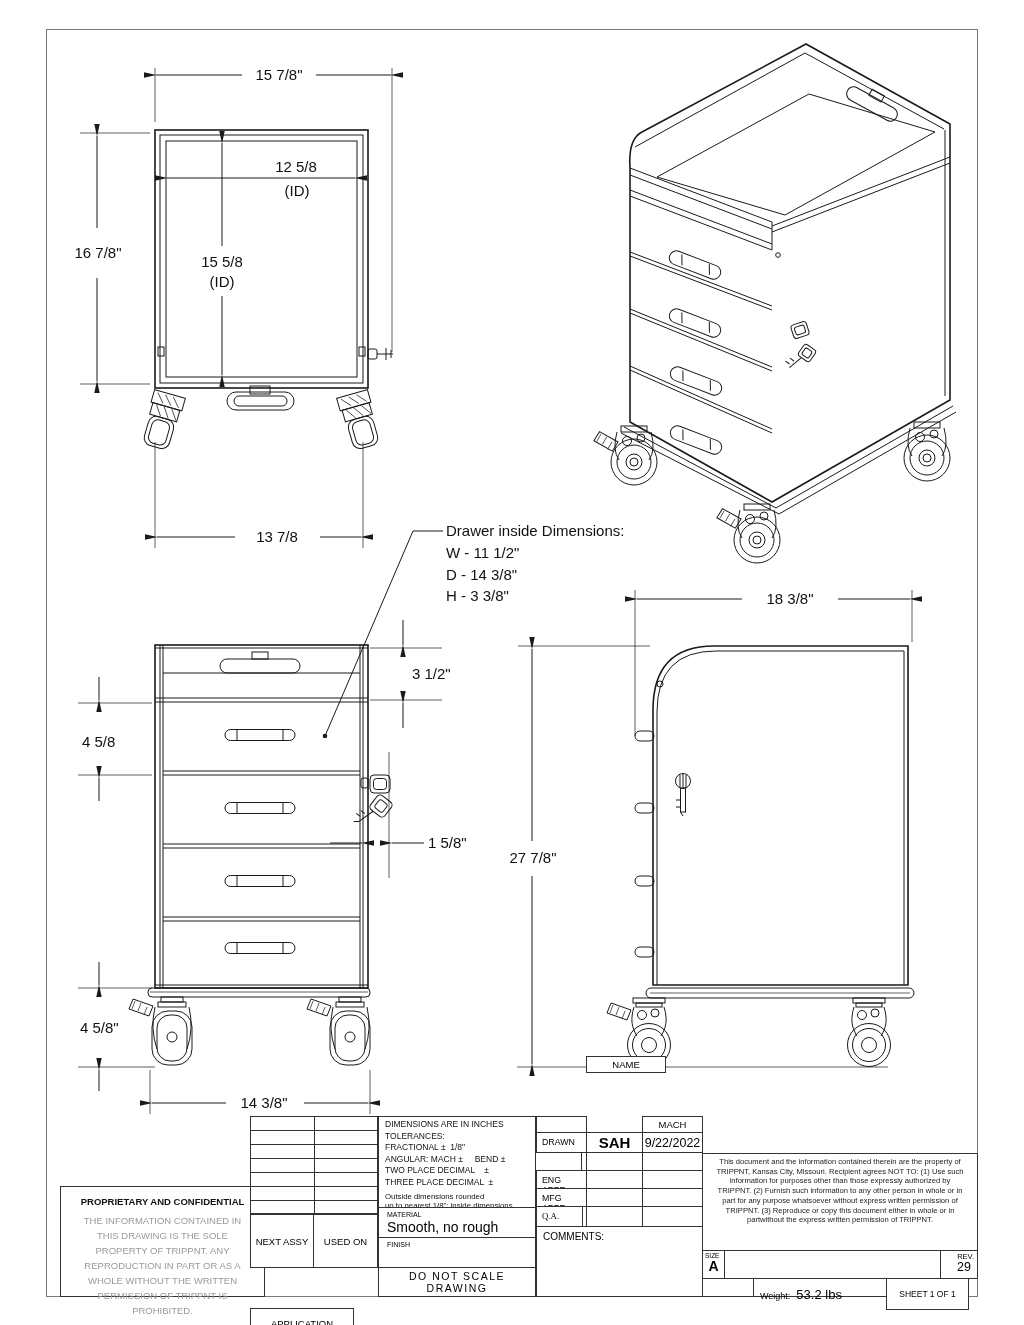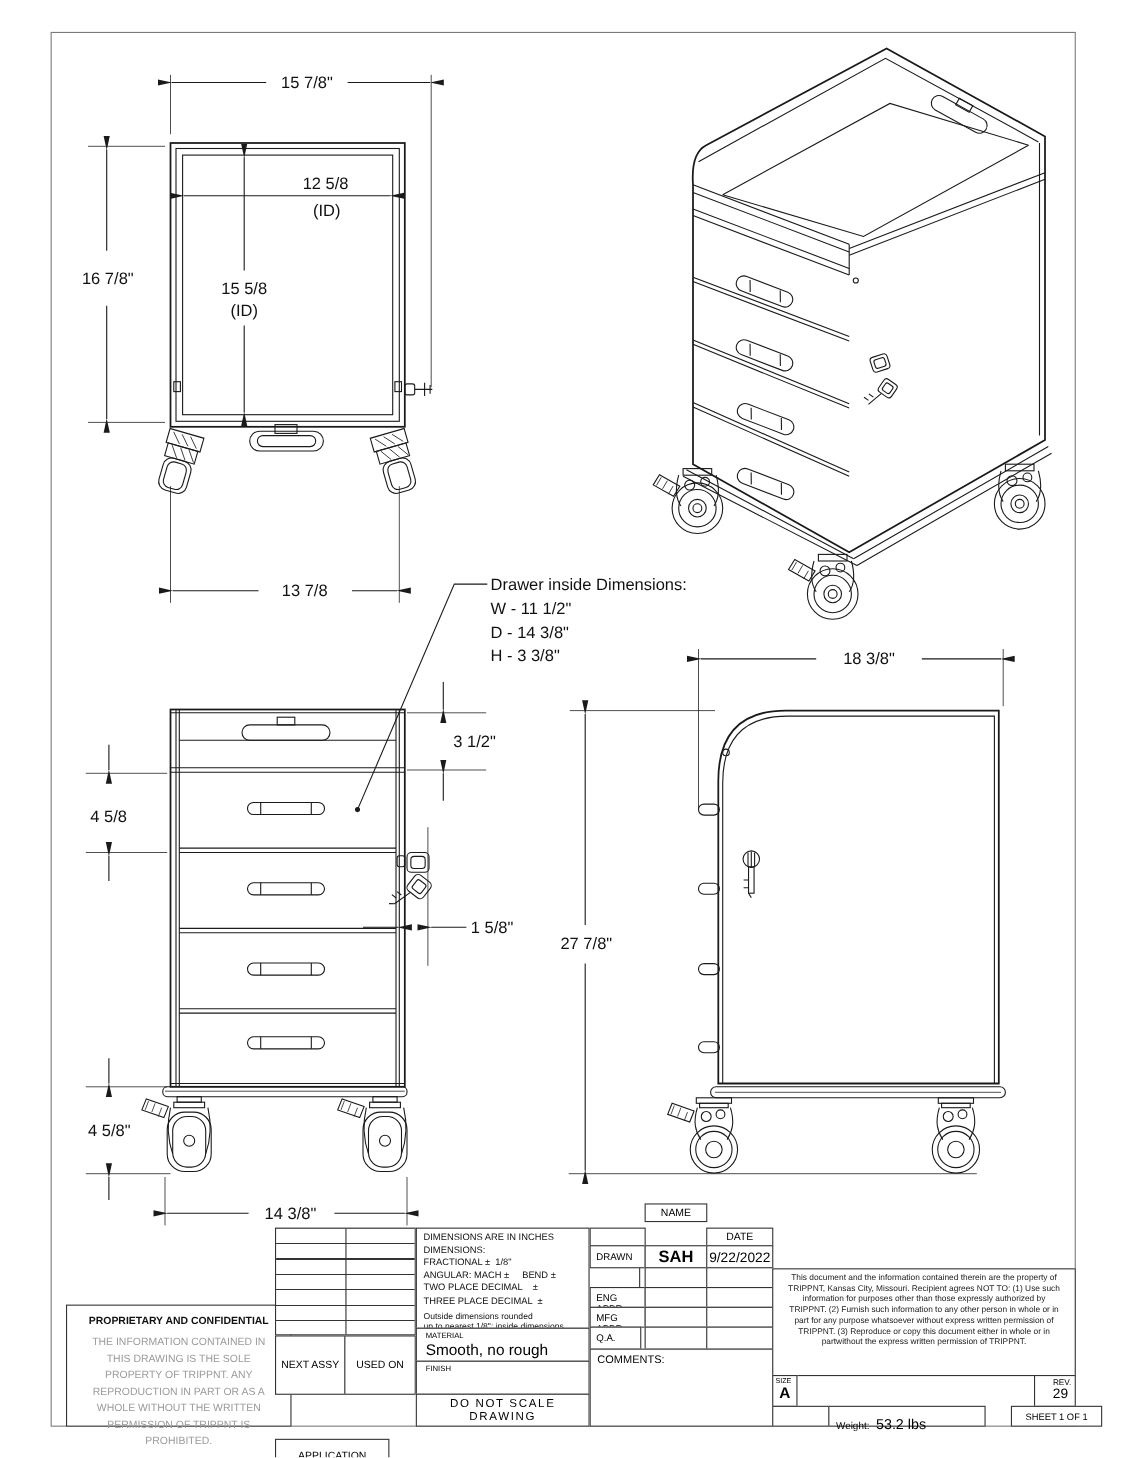--- a/index.html
+++ b/index.html
@@ -339,74 +339,74 @@
 
   <div class="cell revgrid" style="left:250px;top:1116px;width:128px;height:98px;">
     <div class="vline"></div>
   </div>
   <div class="cell c-center smallcap" style="left:250px;top:1214px;width:64px;height:54px;">NEXT ASSY</div>
   <div class="cell c-center smallcap" style="left:313px;top:1214px;width:65px;height:54px;">USED ON</div>
   <div class="cell c-center smallcap" style="left:250px;top:1308px;width:104px;height:30px;">APPLICATION</div>
 
   <div class="cell tol" style="left:378px;top:1116px;width:158px;height:92px;">
     <div class="tol-line">DIMENSIONS ARE IN INCHES</div>
-    <div class="tol-line">DIMENSIONS:</div>
+    <div class="tol-line">TOLERANCES:</div>
     <div class="tol-line">FRACTIONAL ±  1/8"</div>
     <div class="tol-line">ANGULAR: MACH ±     BEND ±</div>
     <div class="tol-line">TWO PLACE DECIMAL    ±</div>
     <div class="tol-line">THREE PLACE DECIMAL  ±</div>
     <div class="tolnote">
       <div>Outside dimensions rounded</div>
       <div>up to nearest 1/8"; inside dimensions</div>
       <div>rounded down to nearest 1/8"</div>
     </div>
   </div>
   <div class="cell" style="left:378px;top:1207px;width:158px;height:31px;">
     <div class="mat-label">MATERIAL</div>
     <div class="mat-value">Smooth, no rough edges</div>
   </div>
   <div class="cell" style="left:378px;top:1237px;width:158px;height:31px;">
     <div class="fin-label">FINISH</div>
   </div>
   <div class="cell c-center dns" style="left:378px;top:1267px;width:158px;height:30px;">DO  NOT  SCALE  DRAWING</div>
 
   <div class="cell" style="left:536px;top:1116px;width:51px;height:17px;"></div>
-  <div class="cell c-center hdr" style="left:586px;top:1094px;width:57px;height:17px;">NAME</div>
-  <div class="cell c-center hdr" style="left:642px;top:1116px;width:61px;height:17px;">DATE</div>
+  <div class="cell c-center hdr" style="left:586px;top:1056px;width:80px;height:17px;">NAME</div>
+  <div class="cell c-center hdr" style="left:642px;top:1116px;width:61px;height:17px;">MACH</div>
 
   <div class="cell rowlab" style="left:536px;top:1132px;width:51px;height:21px;">DRAWN</div>
   <div class="cell c-center drawn-name" style="left:586px;top:1132px;width:57px;height:21px;">SAH</div>
   <div class="cell c-center drawn-date" style="left:642px;top:1132px;width:61px;height:21px;">9/22/2022</div>
 
   <div class="cell rowlab" style="left:536px;top:1152px;width:51px;height:19px;margin-left:45px;">CHECKED</div>
   <div class="cell" style="left:586px;top:1152px;width:57px;height:19px;"></div>
   <div class="cell" style="left:642px;top:1152px;width:61px;height:19px;"></div>
 
   <div class="cell rowlab" style="left:536px;top:1170px;width:51px;height:19px;">ENG APPR.</div>
   <div class="cell" style="left:586px;top:1170px;width:57px;height:19px;"></div>
   <div class="cell" style="left:642px;top:1170px;width:61px;height:19px;"></div>
 
   <div class="cell rowlab" style="left:536px;top:1188px;width:51px;height:19px;">MFG APPR.</div>
   <div class="cell" style="left:586px;top:1188px;width:57px;height:19px;"></div>
   <div class="cell" style="left:642px;top:1188px;width:61px;height:19px;"></div>
 
-  <div class="cell rowlab" style="left:536px;top:1206px;width:47px;height:21px;">Q.A.</div>
+  <div class="cell rowlab" style="left:536px;top:1206px;width:47px;height:21px;font-family:Liberation Serif, serif;">Q.A.</div>
   <div class="cell" style="left:586px;top:1206px;width:57px;height:21px;"></div>
   <div class="cell" style="left:642px;top:1206px;width:61px;height:21px;"></div>
 
   <div class="cell comments" style="left:536px;top:1226px;width:167px;height:71px;">COMMENTS:</div>
 
   <div class="cell legal" style="left:702px;top:1153px;width:276px;height:98px;">This document and the information contained therein are the property of TRIPPNT, Kansas City, Missouri. Recipient agrees NOT TO: (1) Use such information for purposes other than those expressly authorized by TRIPPNT. (2) Furnish such information to any other person in whole or in part for any purpose whatsoever without express  written permission of TRIPPNT. (3) Reproduce or copy this document either in whole or in partwithout the express written permission of TRIPPNT.</div>
 
   <div class="cell" style="left:702px;top:1250px;width:23px;height:29px;">
     <div class="size-lab">SIZE</div>
     <div class="size-val">A</div>
   </div>
   <div class="cell" style="left:940px;top:1250px;width:38px;height:29px;">
     <div class="rev-lab">REV.</div>
     <div class="rev-val">29</div>
   </div>
   <div class="cell" style="left:702px;top:1278px;width:52px;height:19px;"></div>
   <div class="cell wt" style="left:753px;top:1278px;width:143px;height:19px;">
     <span>Weight:</span><b>53.2 lbs</b>
   </div>
-  <div class="cell c-center sheetinfo" style="left:919px;top:1278px;width:83px;height:19px;">SHEET 1 OF 1</div>
+  <div class="cell c-center sheetinfo" style="left:886px;top:1278px;width:83px;height:32px;">SHEET 1 OF 1</div>
 </div>
 
 </body></html>

